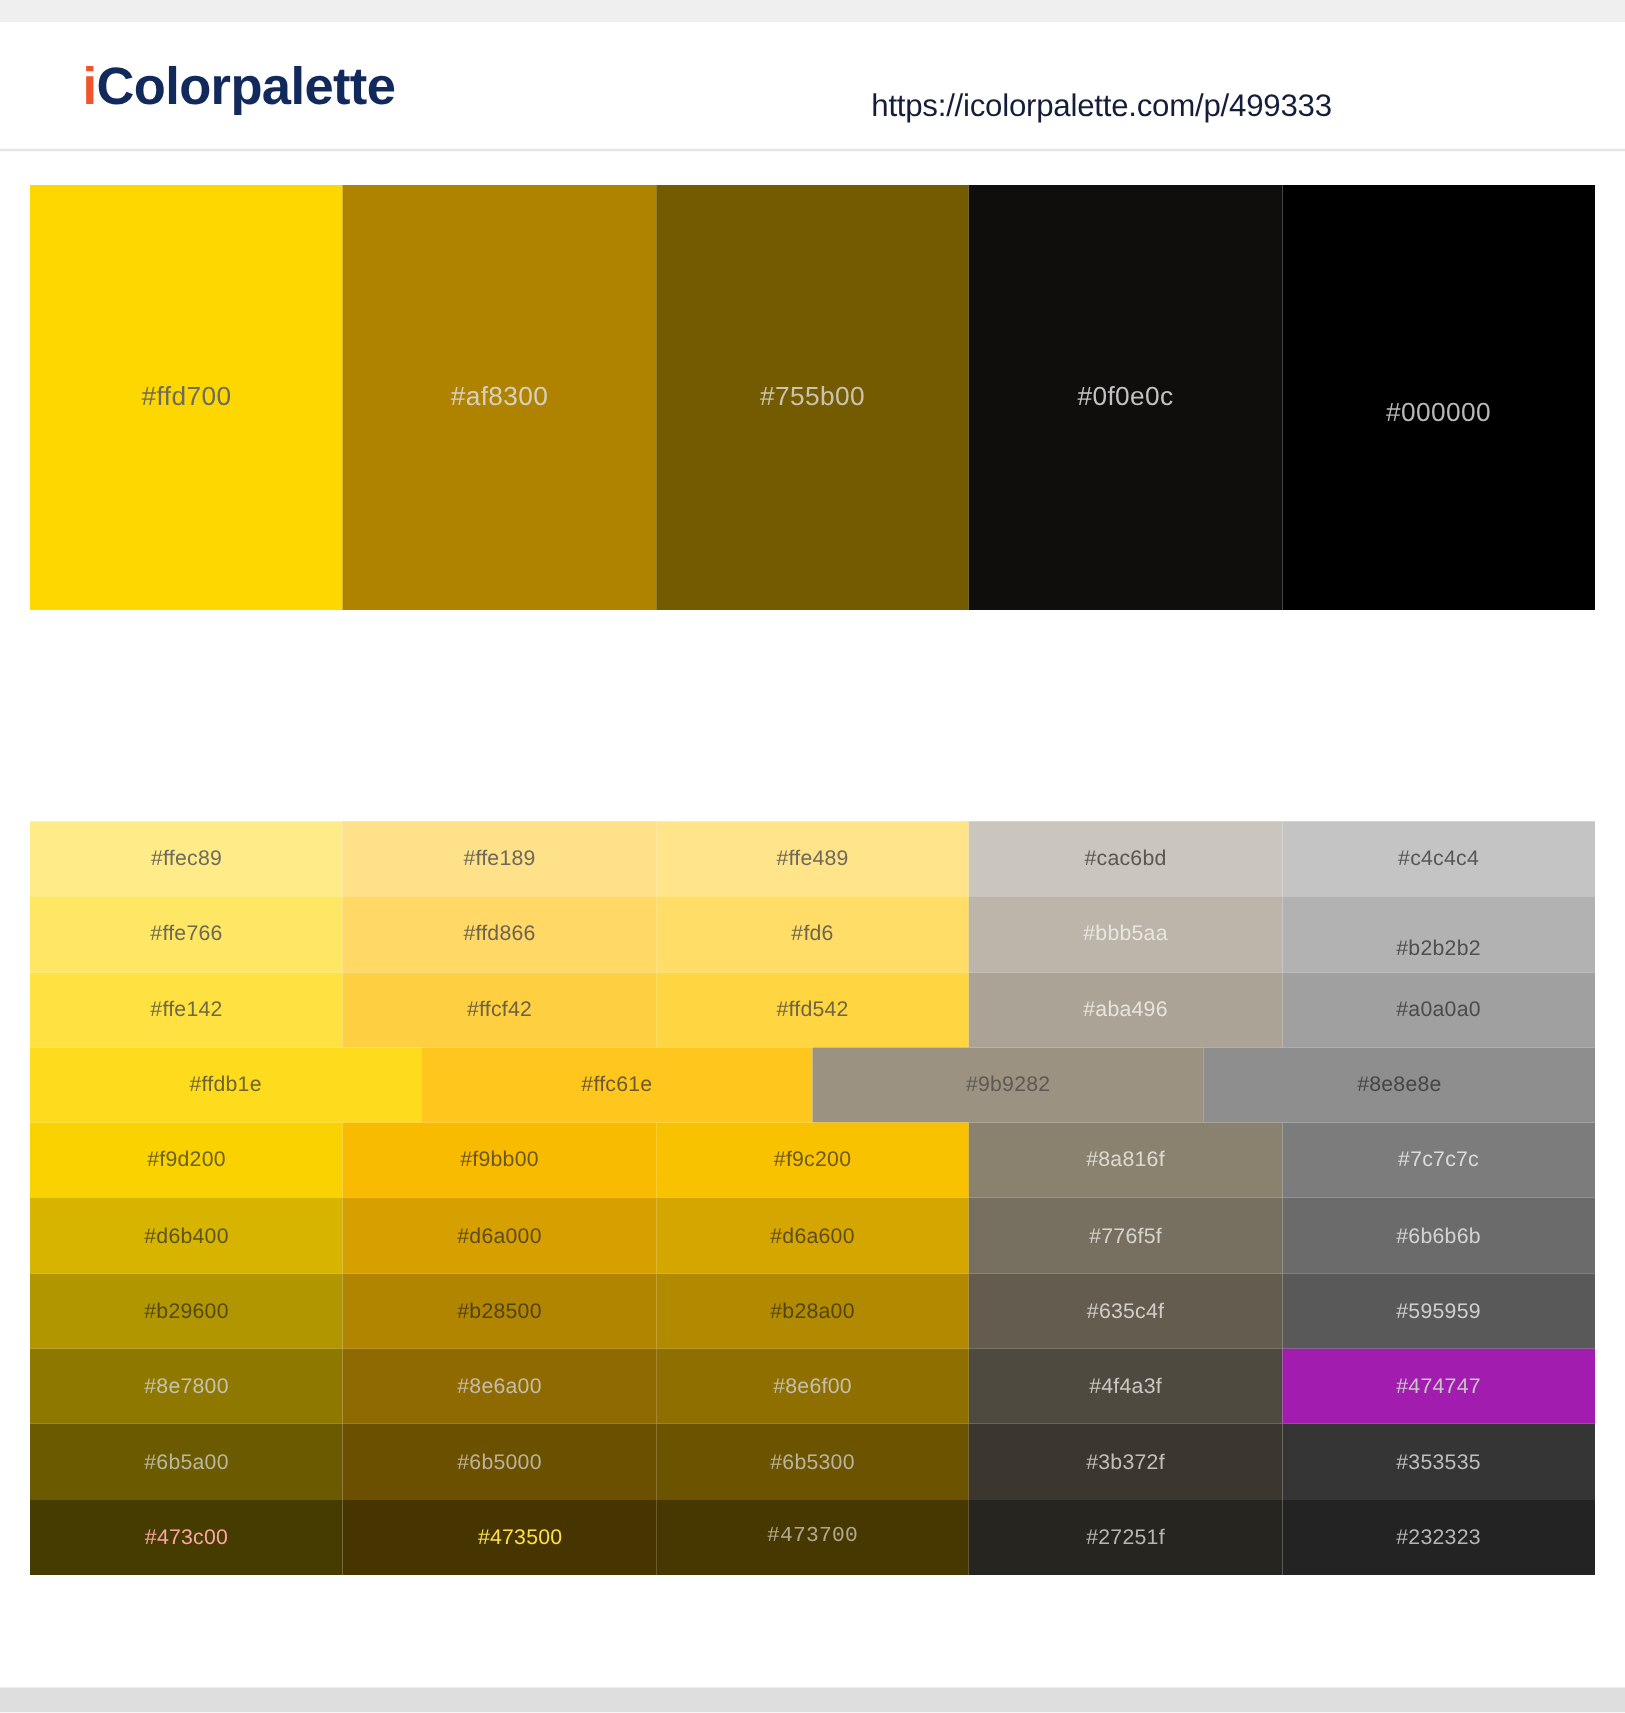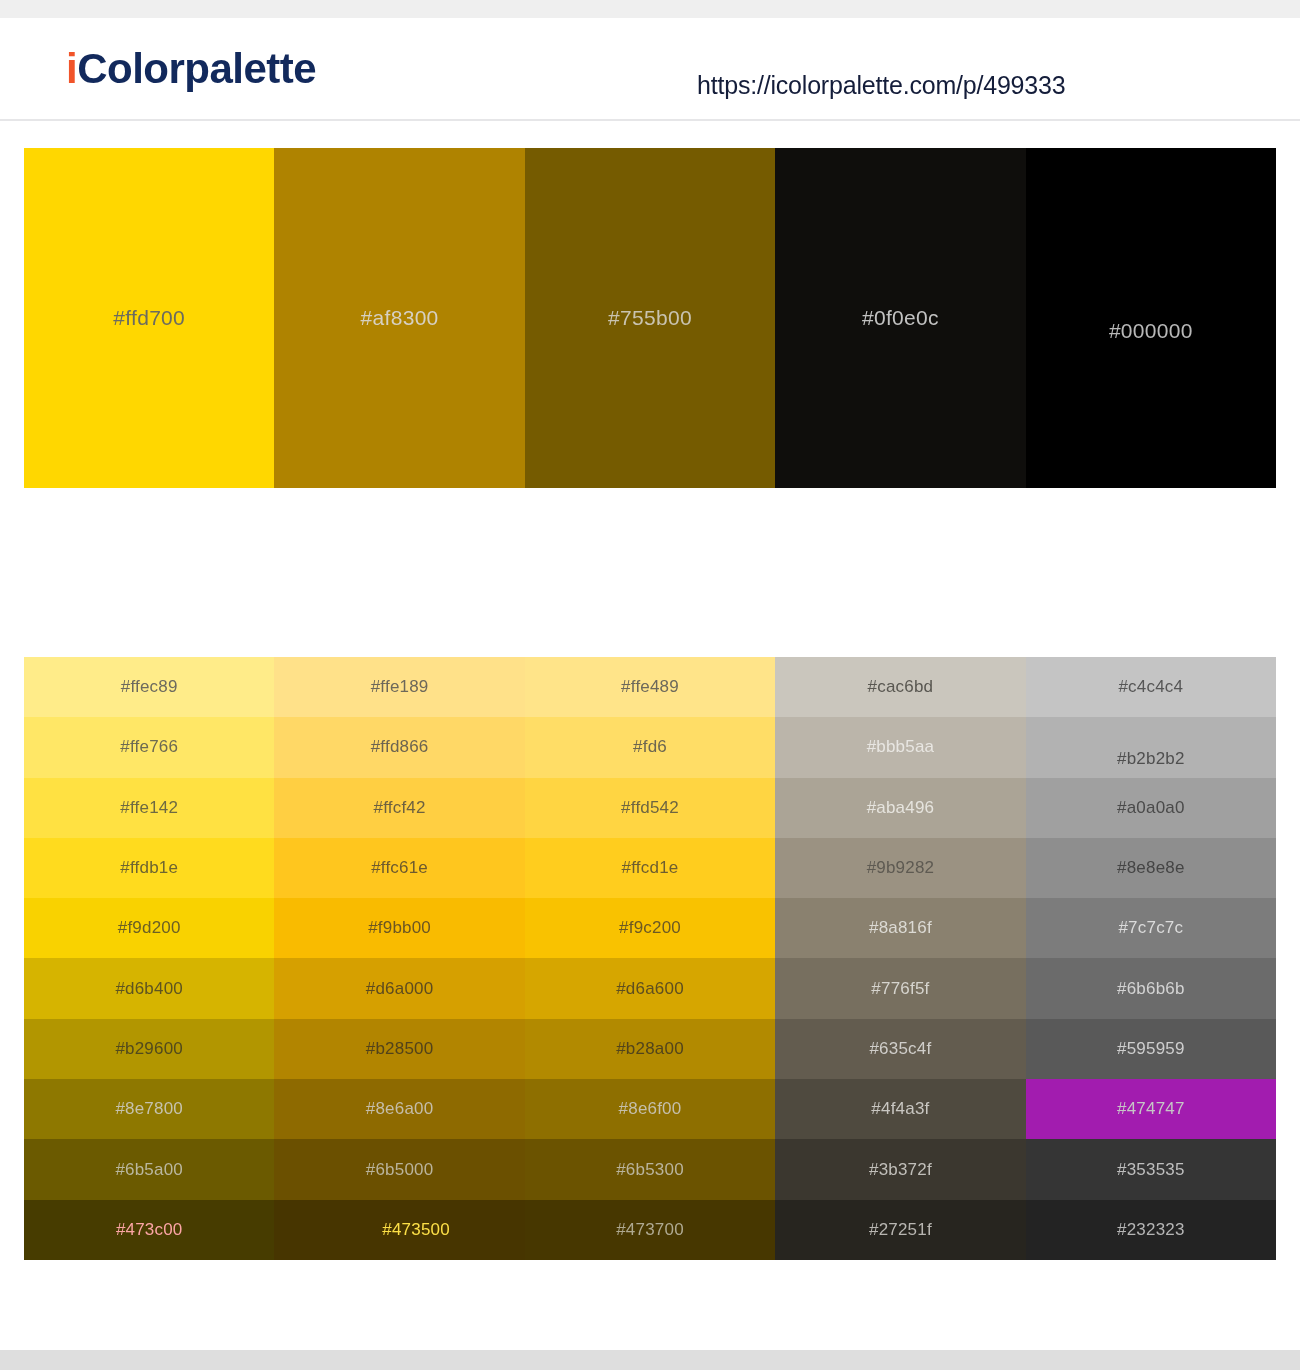--- a/index.html
+++ b/index.html
@@ -205,23 +205,20 @@
           <span class="cell-label" style="color: rgb(74, 74, 74);">#a0a0a0</span>
         </div>
       </div>
       <div class="grid-row">
         <div class="grid-cell" style="background: rgb(255, 219, 30);">
           <span class="cell-label" style="color: rgb(110, 101, 48);">#ffdb1e</span>
         </div>
         <div class="grid-cell" style="background: rgb(255, 198, 30);">
           <span class="cell-label" style="color: rgb(110, 90, 46);">#ffc61e</span>
         </div>
-        <div class="grid-cell" style="background: rgb(255, 205, 30);">
-          <span class="cell-label" style="color: rgb(110, 94, 47);">#ffcd1e</span>
-        </div>
         <div class="grid-cell" style="background: rgb(155, 146, 130);">
           <span class="cell-label" style="color: rgb(94, 90, 82);">#9b9282</span>
         </div>
         <div class="grid-cell" style="background: rgb(142, 142, 142);">
           <span class="cell-label" style="color: rgb(69, 69, 69);">#8e8e8e</span>
         </div>
       </div>
       <div class="grid-row">
         <div class="grid-cell" style="background: rgb(249, 210, 0);">
           <span class="cell-label" style="color: rgb(108, 96, 36);">#f9d200</span>
@@ -308,21 +305,21 @@
         </div>
       </div>
       <div class="grid-row">
         <div class="grid-cell" style="background: rgb(71, 60, 0);">
           <span class="cell-label" style="color: #fca5a5;">#473c00</span>
         </div>
         <div class="grid-cell" style="background: rgb(71, 53, 0);">
           <span class="cell-label" style="color: #fde047; margin-left: 33px;">#473500</span>
         </div>
         <div class="grid-cell" style="background: rgb(71, 55, 0);">
-          <span class="cell-label" style="color: rgb(175, 169, 145);">#473700</span>
+          <span class="cell-label" style="color: rgb(175, 169, 145); font-family: Liberation Mono, monospace;">#473700</span>
         </div>
         <div class="grid-cell" style="background: rgb(39, 37, 31);">
           <span class="cell-label" style="color: rgb(184, 182, 177);">#27251f</span>
         </div>
         <div class="grid-cell" style="background: rgb(35, 35, 35);">
           <span class="cell-label" style="color: rgb(181, 181, 181);">#232323</span>
         </div>
       </div>
     </div>
 

